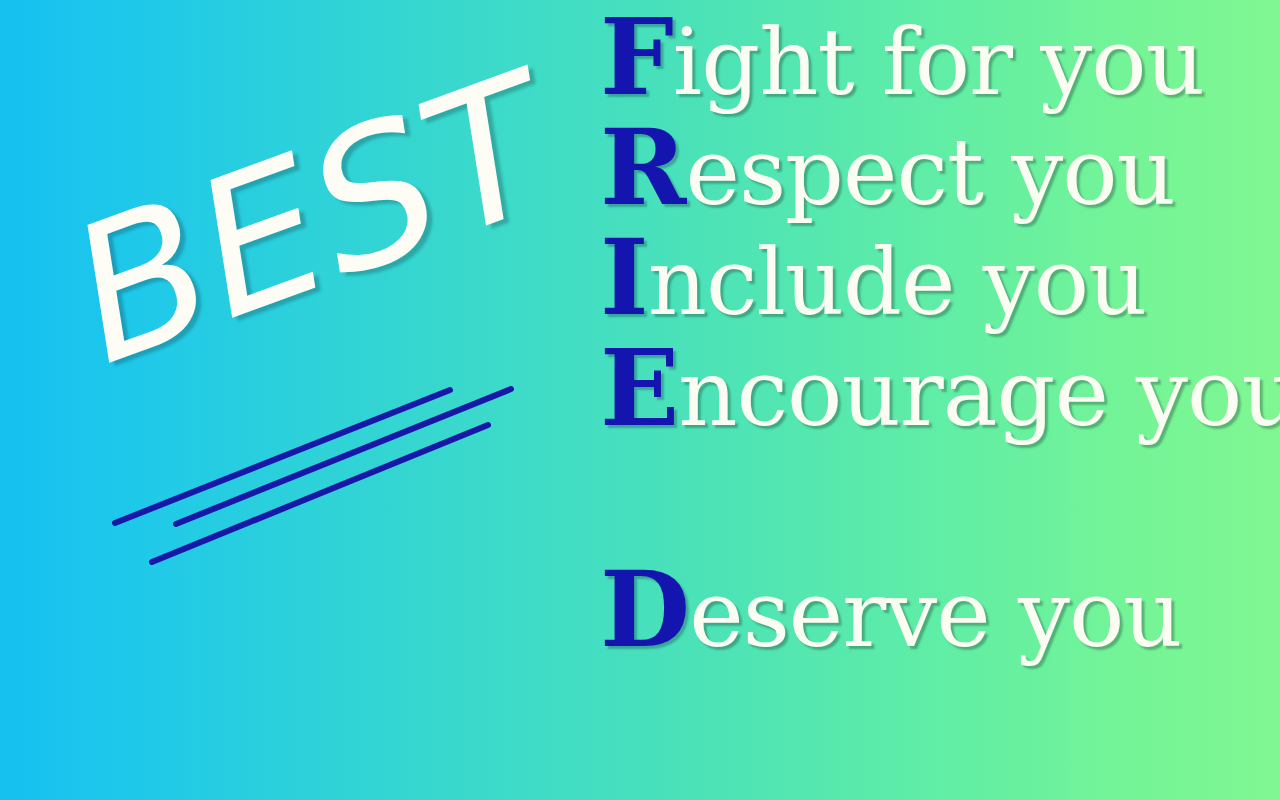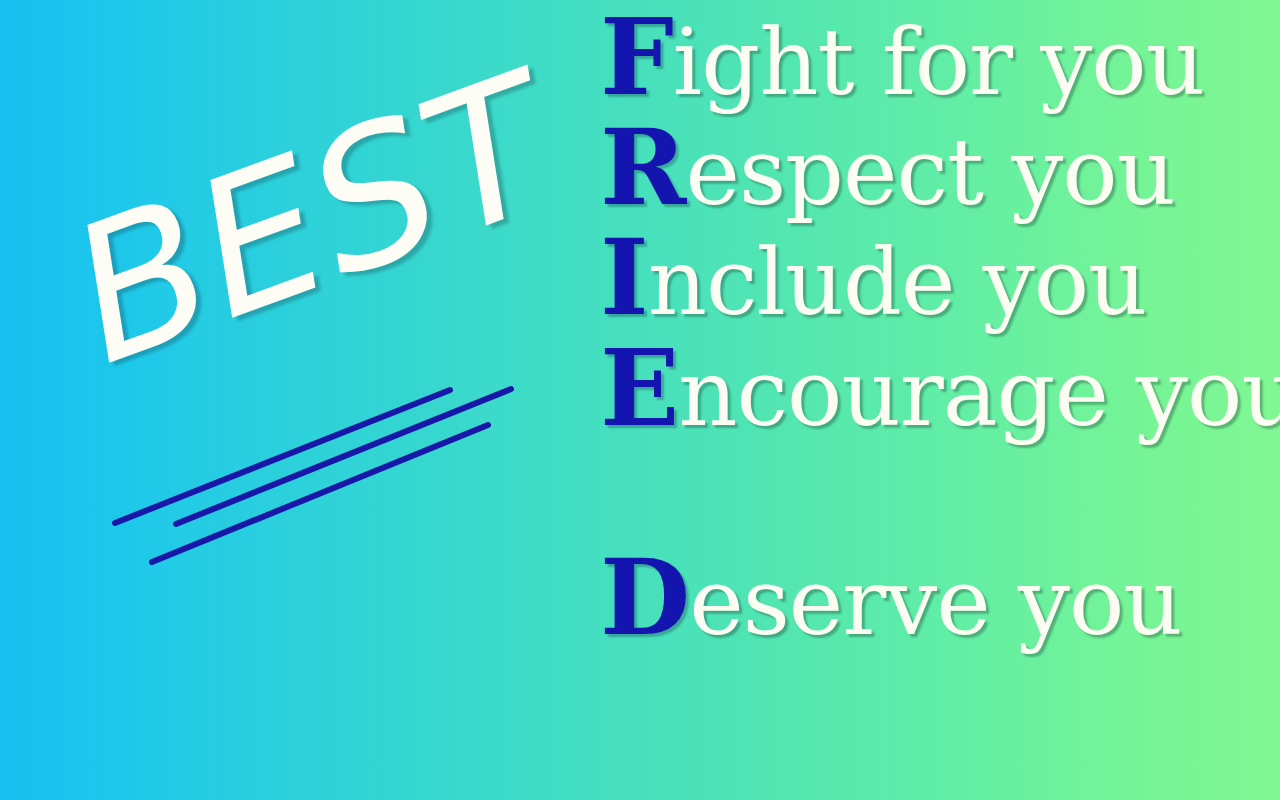--- a/index.html
+++ b/index.html
@@ -98,21 +98,21 @@
     text-shadow: 3px 3px 2px rgba(25,60,50,0.35);
     letter-spacing: -1px;
   }
 
   
   .l0 { top:   6px; }
   .l1 { top: 116px; }
   .l2 { top: 226px; }
   .l3 { top: 337px; }
   .l4 { top: 448px; }
-  .l5 { top: 546px; }
+  .l5 { top: 558px; }
   .l6 { top: 670px; }
 </style>
 </head>
 <body>
 
 <div id="poster">
 
   <div id="best-lockup"></div>
 
   <div id="best-word">BEST</div>

